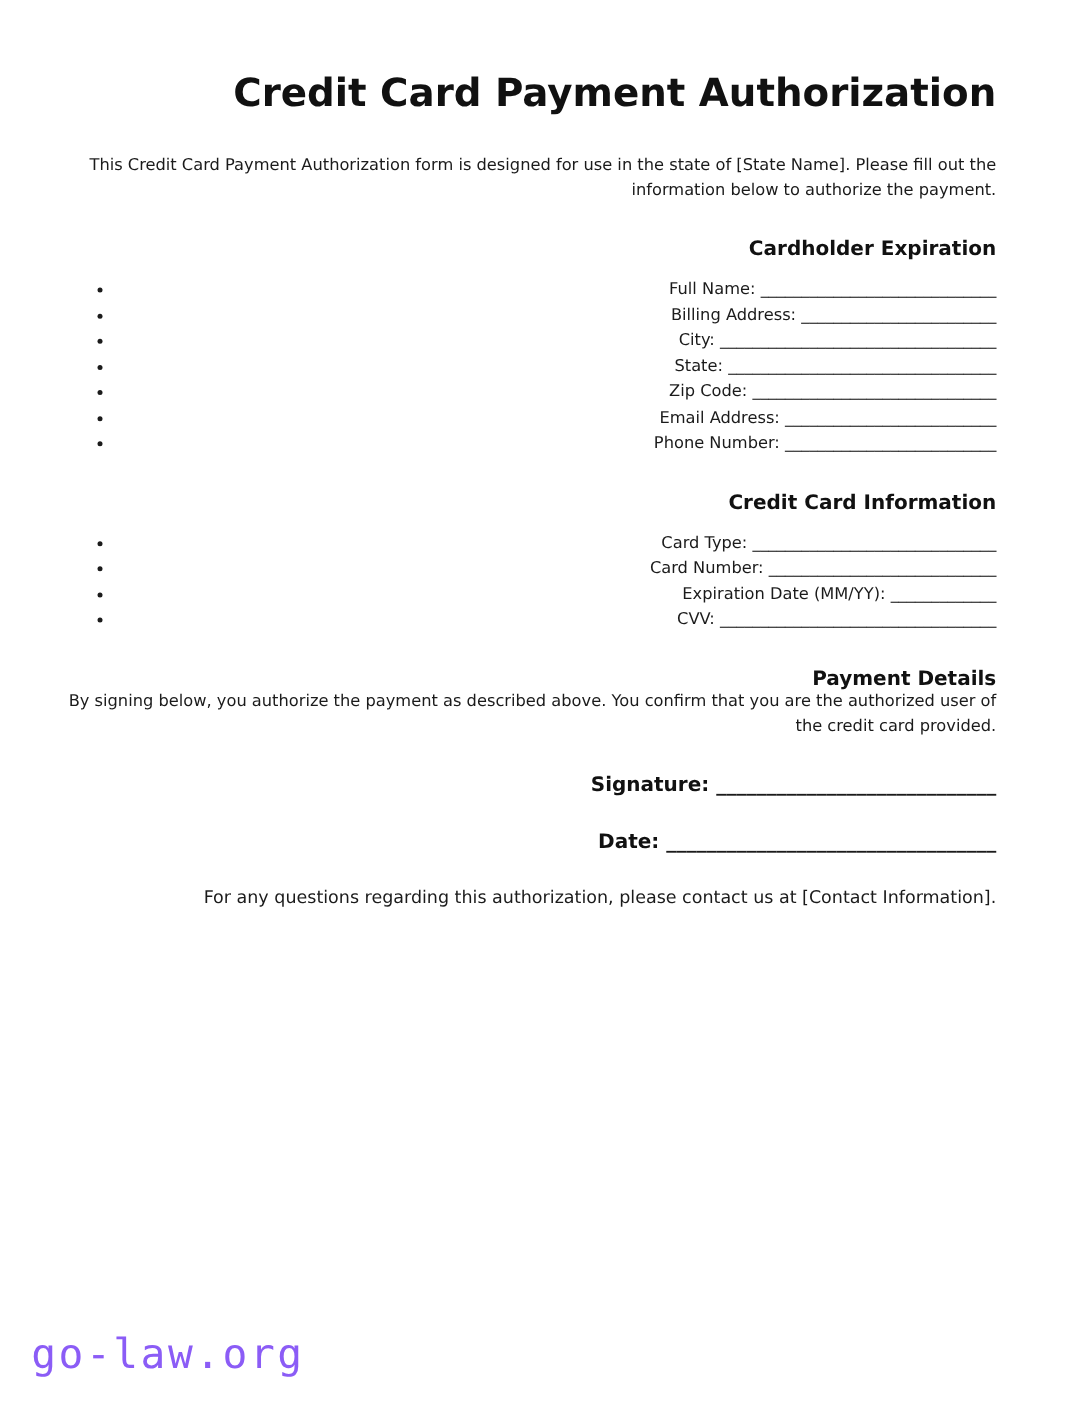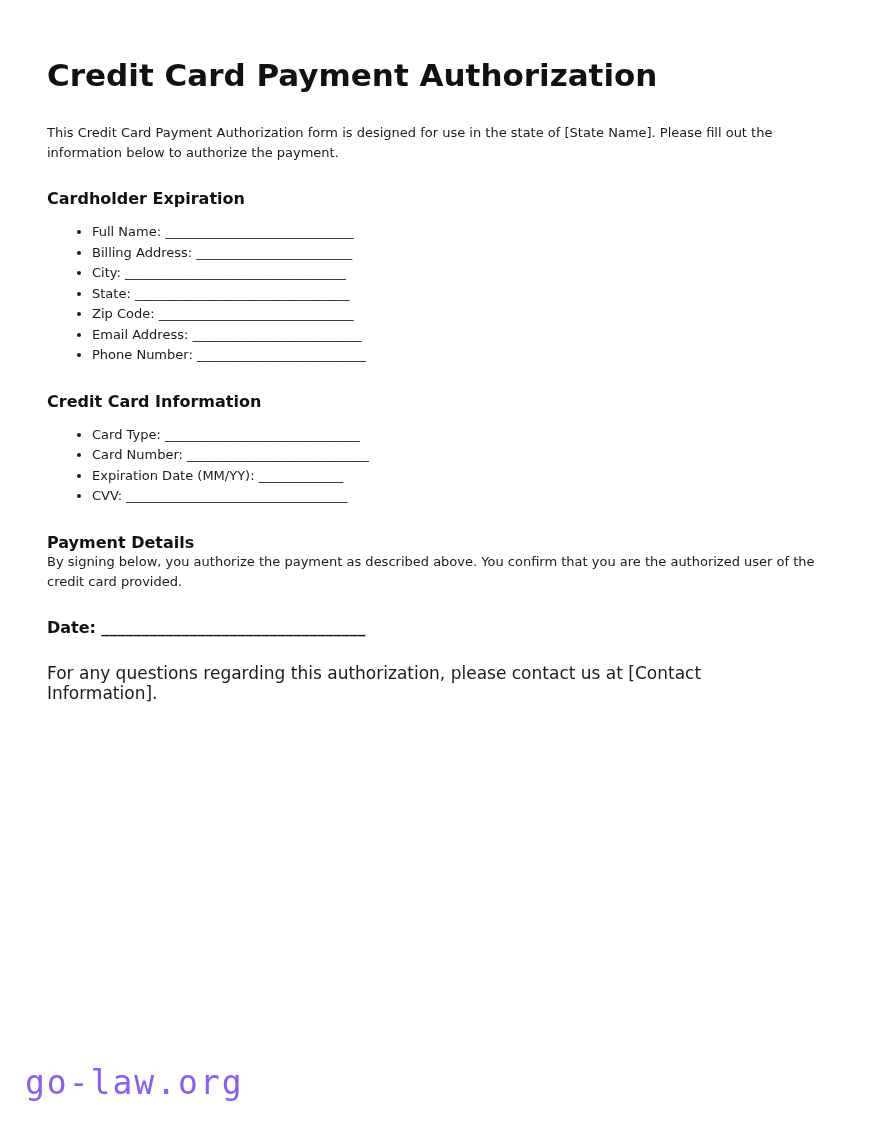--- a/index.html
+++ b/index.html
@@ -9,22 +9,23 @@
   }
   body {
     width: 869px;
     height: 1124px;
     position: relative;
     font-family: "DejaVu Sans", "Liberation Sans", sans-serif;
     color: #1b1b1b;
     overflow: hidden;
   }
   .page {
-    padding: 57px 54px 0 47px;
+    padding: 57px 72px 0 47px;
     box-sizing: border-box;
+    text-align: right;
   }
   .doc-title {
     font-size: 31px;
     font-weight: 700;
     color: #111111;
     margin: 0 0 30px 0;
     letter-spacing: 0;
   }
   .intro, .body-text {
     font-size: 13px;
@@ -55,21 +56,21 @@
     margin: 0 0 26px 0;
   }
   .sig-row .sig-label {
     font-weight: 700;
     color: #111111;
   }
   .sig-row .blank-line {
     font-weight: 700;
   }
   .contact-note {
-    font-size: 17px;
+    font-size: 14px;
     line-height: 20px;
     margin: 0;
   }
   .footer-brand {
     position: absolute;
     left: 25px;
     bottom: 22px;
     font-family: "DejaVu Sans Mono", "Liberation Mono", monospace;
     font-size: 33px;
     letter-spacing: 2px;
@@ -134,20 +135,24 @@
     <li>
       <span>CVV: </span>
       <span class="blank-line">__________________________________</span>
     </li>
   </ul>
 
   <h2 class="section-heading">Payment Details</h2>
 
   <p class="body-text">By signing below, you authorize the payment as described above. You confirm that you are the authorized user of the credit card provided.</p>
 
+  <p class="sig-row">
+    <span class="sig-label">Signature: </span>
+    <span class="blank-line">____________________________</span>
+  </p>
 
   <p class="sig-row">
     <span class="sig-label">Date: </span>
     <span class="blank-line">_________________________________</span>
   </p>
 
   <p class="contact-note">For any questions regarding this authorization, please contact us at [Contact Information].</p>
 
 </div>
 

